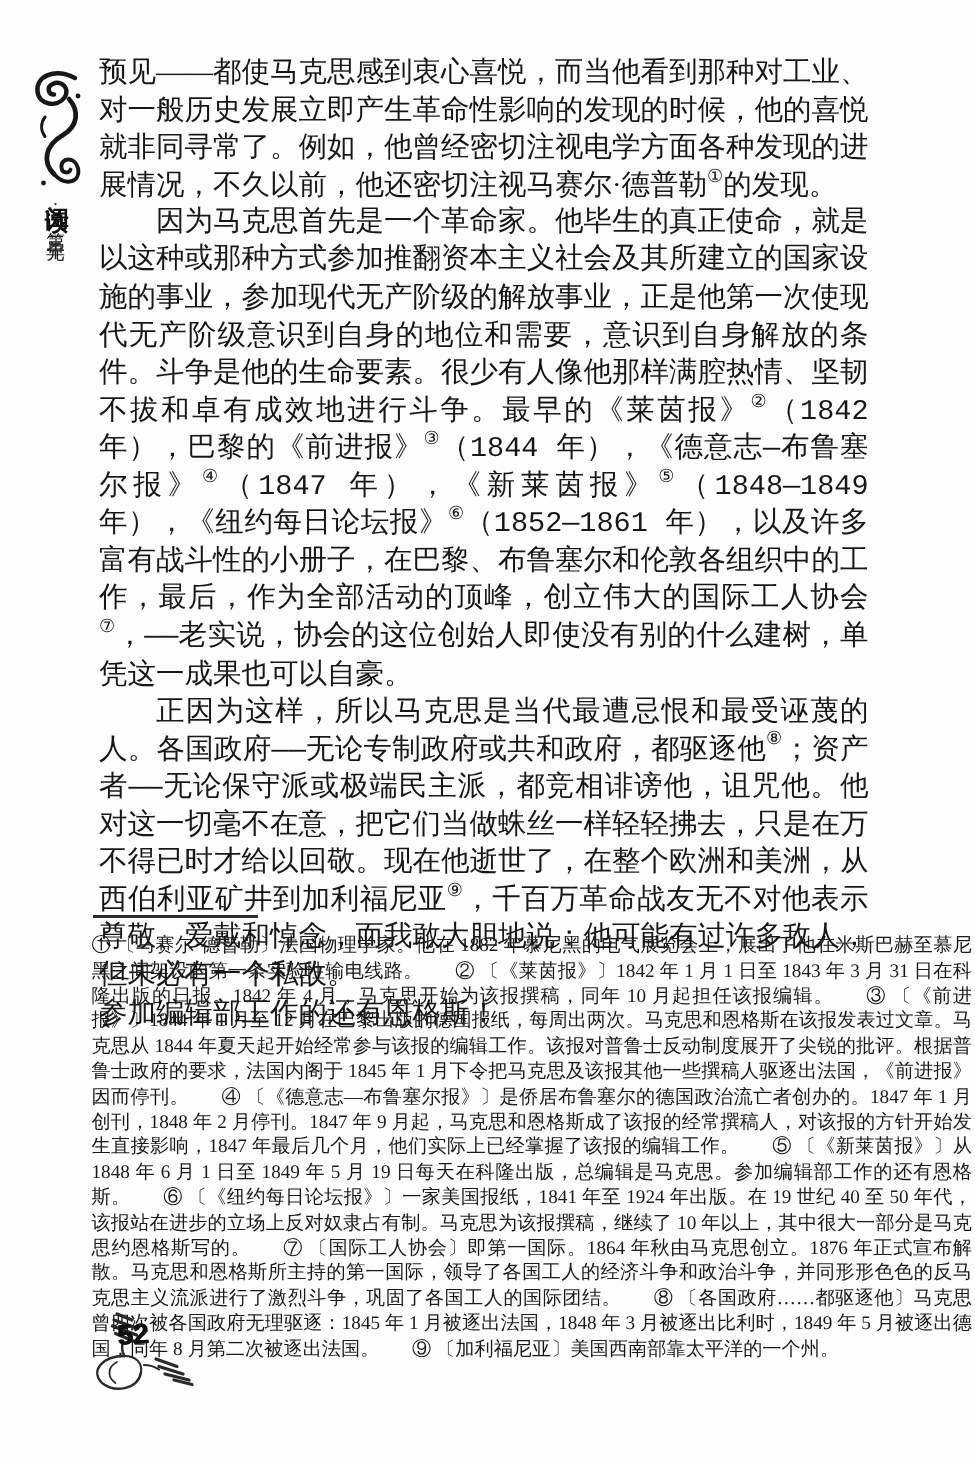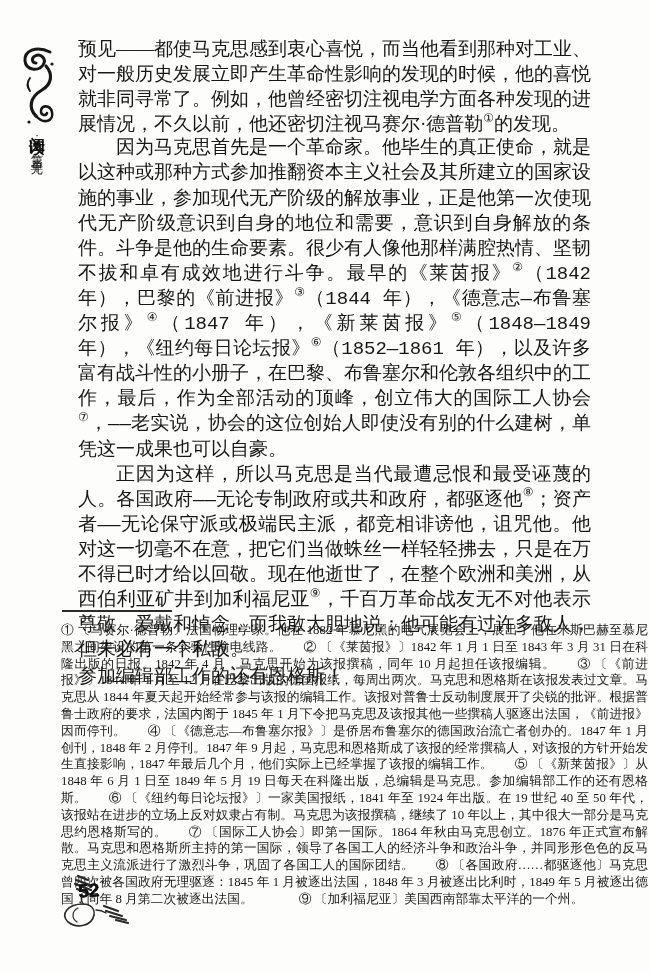--- a/index.html
+++ b/index.html
@@ -24,21 +24,21 @@
     font-family: "Liberation Sans", sans-serif;
     letter-spacing: 2px;
     white-space: nowrap;
   }
   .sidebar-label .primary { font-size: 16px; font-weight: bold; color: #111; }
   .sidebar-label .dot { font-size: 12px; color: #222; }
   .sidebar-label .secondary { font-size: 12.5px; color: #222; letter-spacing: 3px; }
 
   
   .article {
-    position: absolute; left: 78px; top: 36px; width: 513px;
+    position: absolute; left: 66px; top: 36px; width: 513px;
     font-size: 19px; line-height: 25.1px;
     text-align: justify; text-justify: inter-character;
     color: #171717;
   }
   .article p { margin: 0; }
   .article p.indent { text-indent: 2em; font-family: Liberation Mono, monospace; }
   sup.fn-ref {
     font-size: 12px; line-height: 0;
     position: relative; top: -1px; vertical-align: super;
   }
@@ -48,21 +48,21 @@
     position: absolute; left: 62px; top: 610px;
     width: 110px; height: 2px; background: #2b2b2b;
   }
   .footnotes {
     position: absolute; left: 61px; top: 622px; width: 587px;
     font-size: 12.8px; line-height: 16.8px;
     text-align: justify; text-justify: inter-character;
     color: #191919;
   }
   .fn-entry { margin-right: 1.7em; }
-  .fn-entry:last-child { margin-right: 0; margin-left: 24px; }
+  .fn-entry:last-child { margin-right: 0; }
 
   
   .pageno-wrap { position: absolute; left: 48px; top: 870px; width: 110px; height: 64px; }
   .pageno-art { position: absolute; left: 0; top: 0; }
   .pageno {
     position: absolute; left: 30px; top: 10px;
     font-family: "Liberation Sans", sans-serif;
     font-size: 19px; font-weight: bold; color: #111;
     text-shadow: 0.6px 0 #111;
     transform: rotate(-4deg);

